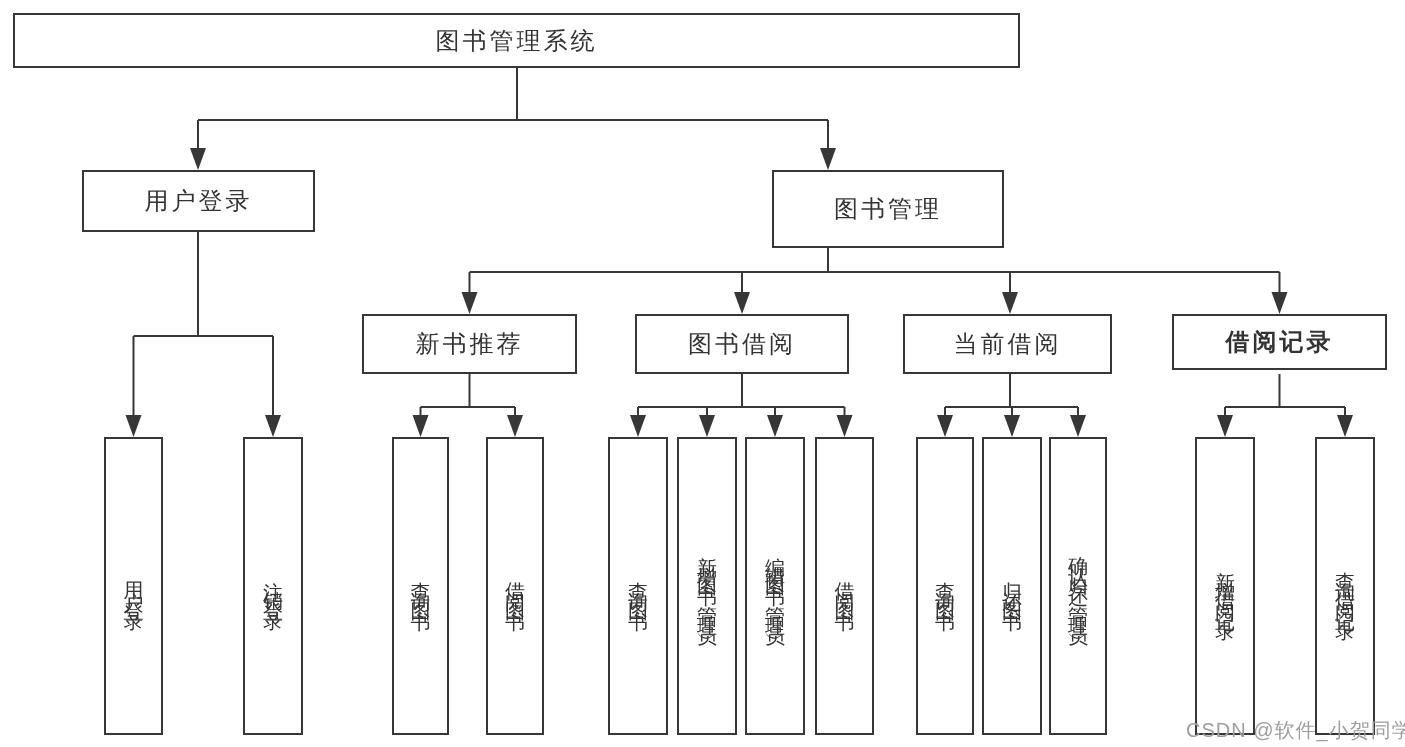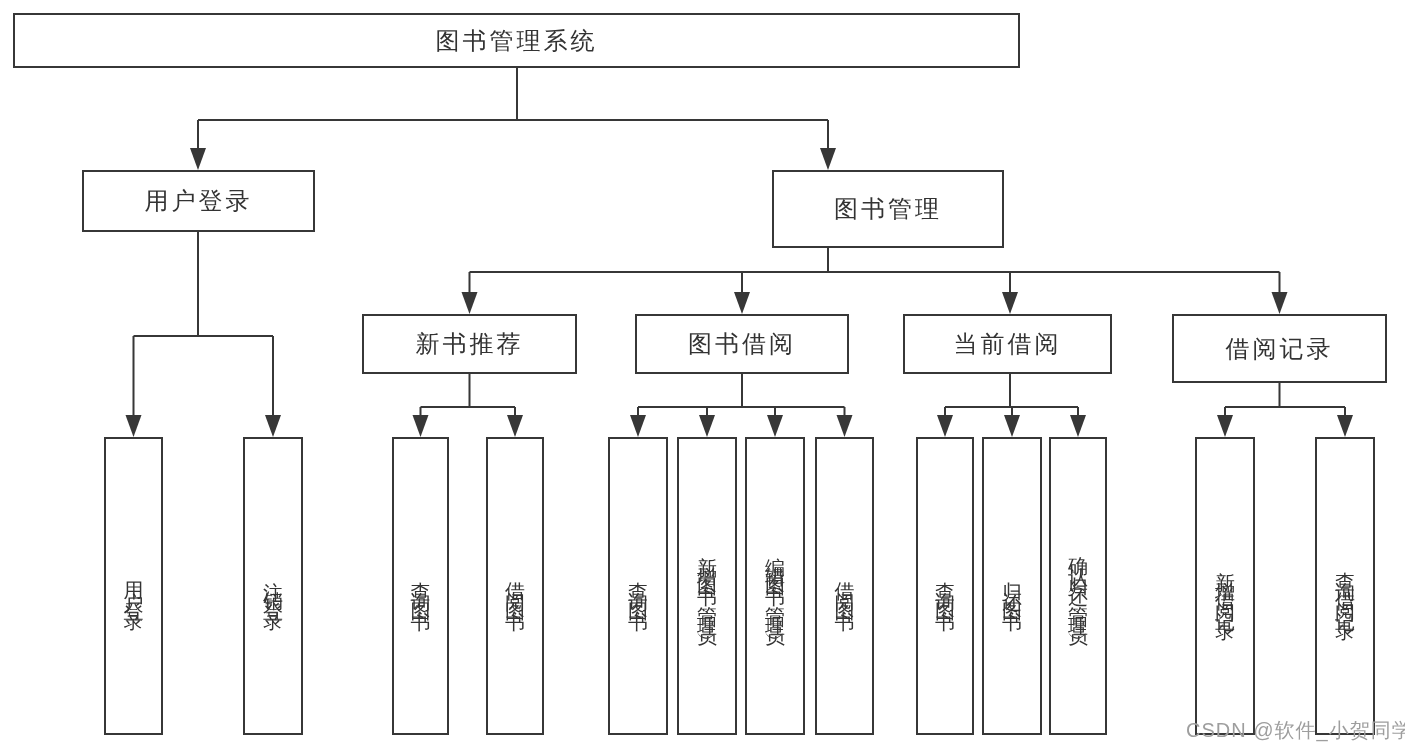--- a/index.html
+++ b/index.html
@@ -91,21 +91,21 @@
   </svg>
 
   <div class="node hnode" style="left:13px; top:13px; width:1007px; height:55px;">图书管理系统</div>
 
   <div class="node hnode" style="left:82px; top:170px; width:233px; height:62px;">用户登录</div>
   <div class="node hnode" style="left:732px; top:170px; width:232px; height:78px;margin-left:40px;">图书管理</div>
 
   <div class="node hnode" style="left:635px; top:314px; width:214px; height:60px;">图书借阅</div>
   <div class="node hnode" style="left:362px; top:314px; width:215px; height:60px;">新书推荐</div>
   <div class="node hnode" style="left:903px; top:314px; width:209px; height:60px;">当前借阅</div>
-  <div class="node hnode" style="left:1172px; top:314px; width:215px; height:69px;">借阅记录</div>
+  <div class="node hnode" style="left:1172px; top:314px; width:215px; height:56px;font-weight:bold;">借阅记录</div>
 
   <div class="node vnode" style="left:104px; top:437px; width:59px; height:298px;">
     <span class="vtext">用户登录</span>
   </div>
   <div class="node vnode" style="left:243px; top:437px; width:60px; height:298px;">
     <span class="vtext">注销登录</span>
   </div>
 
   <div class="node vnode" style="left:392px; top:437px; width:57px; height:298px;">
     <span class="vtext">查询图书</span>

